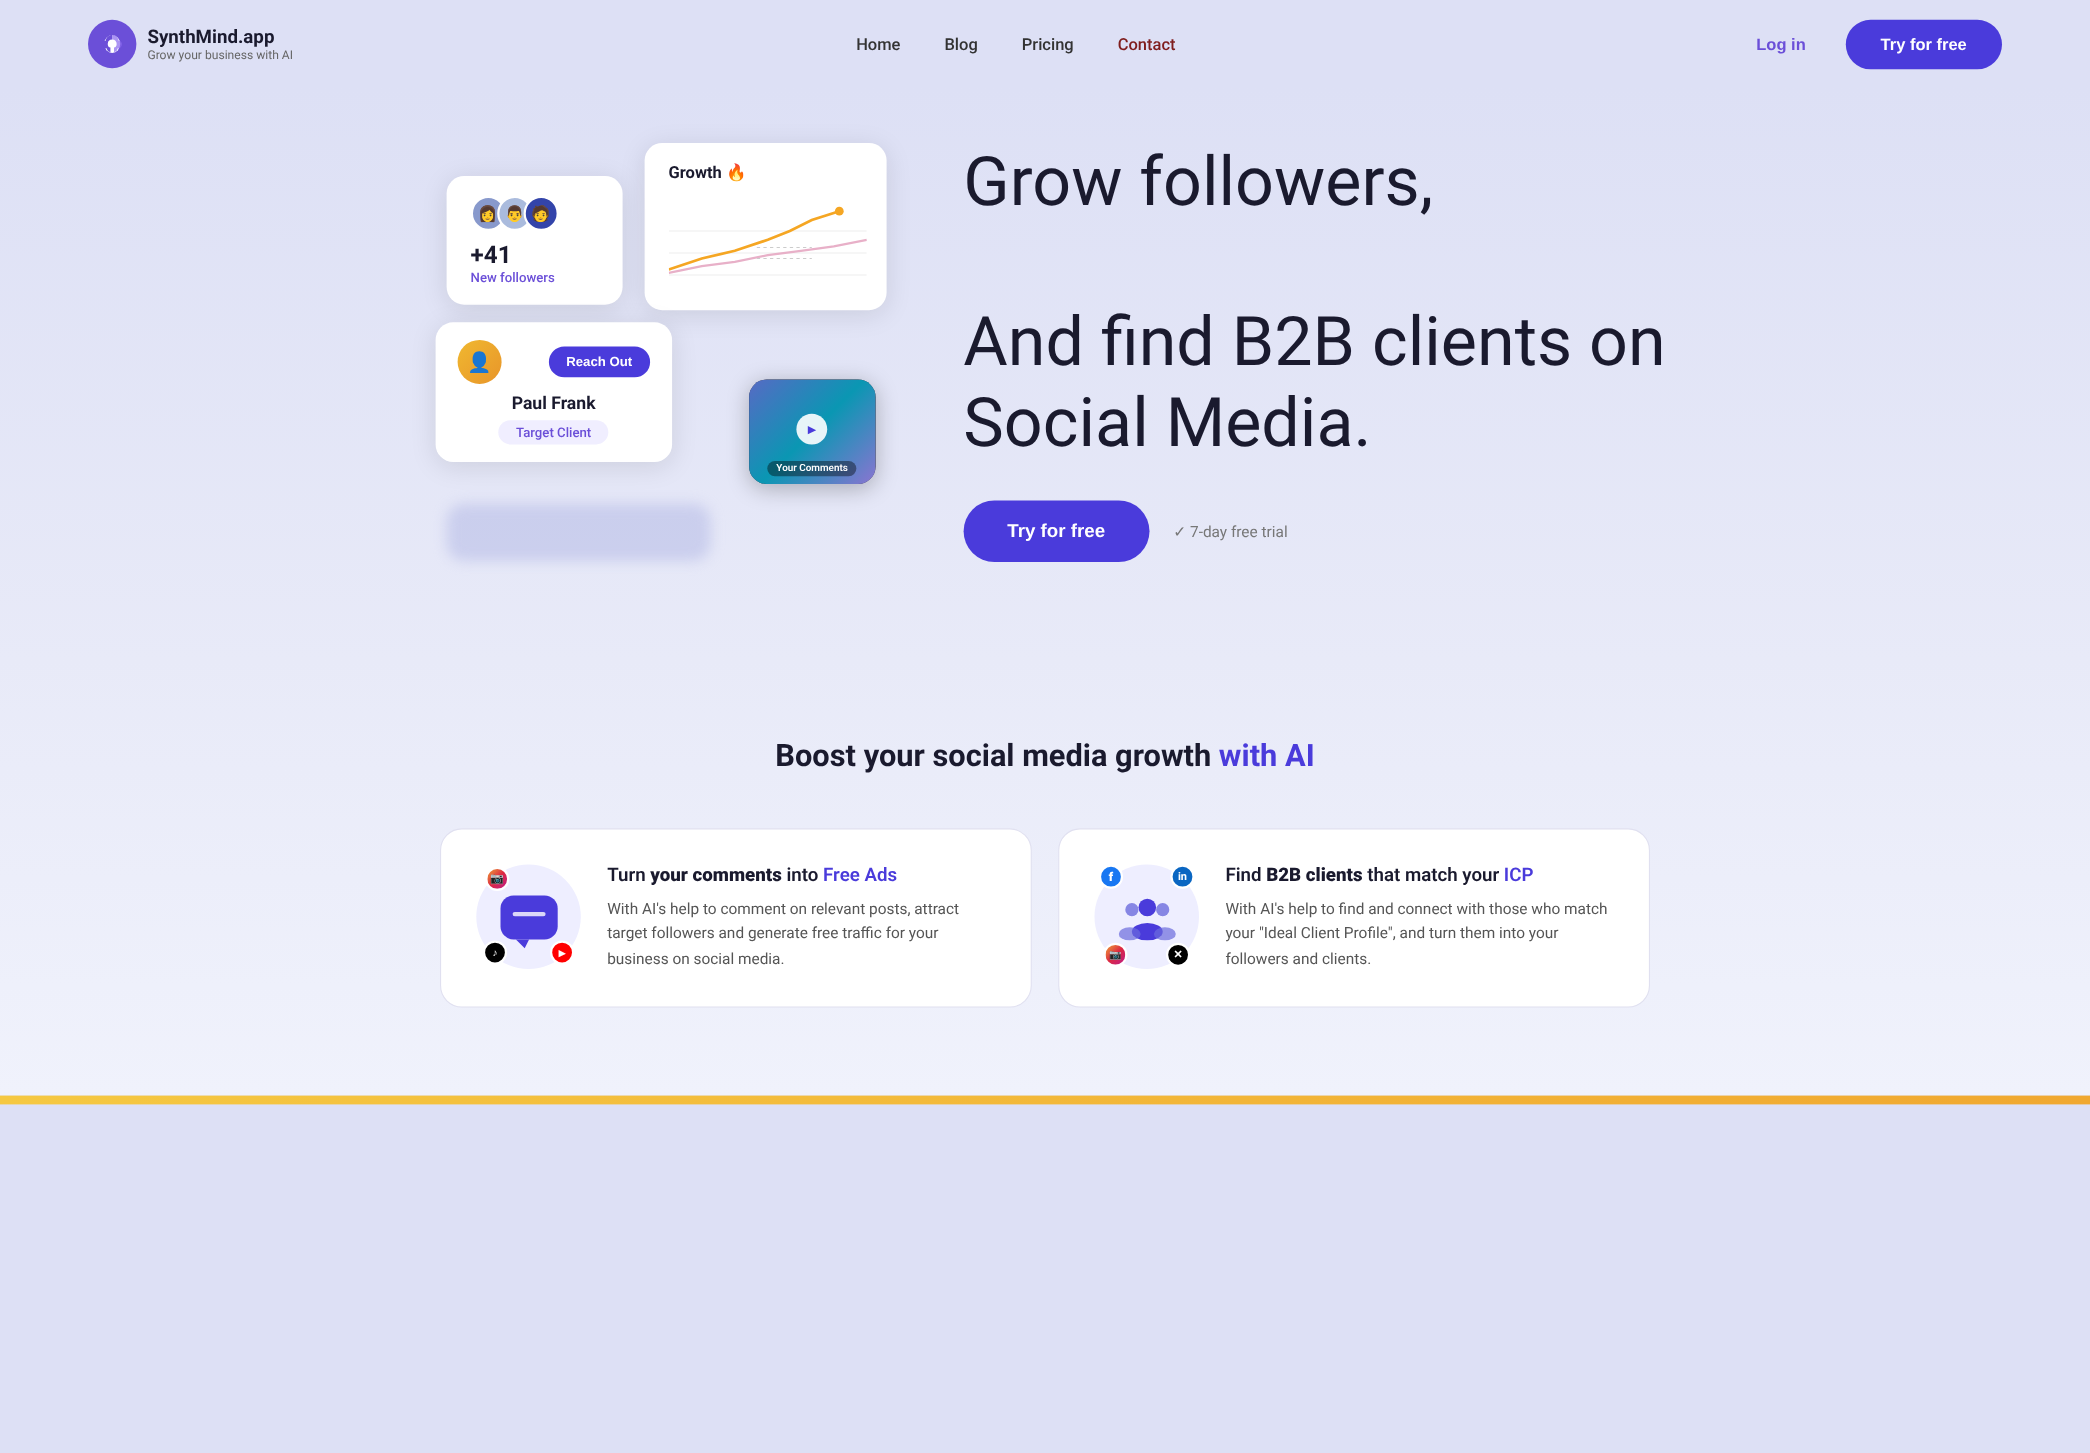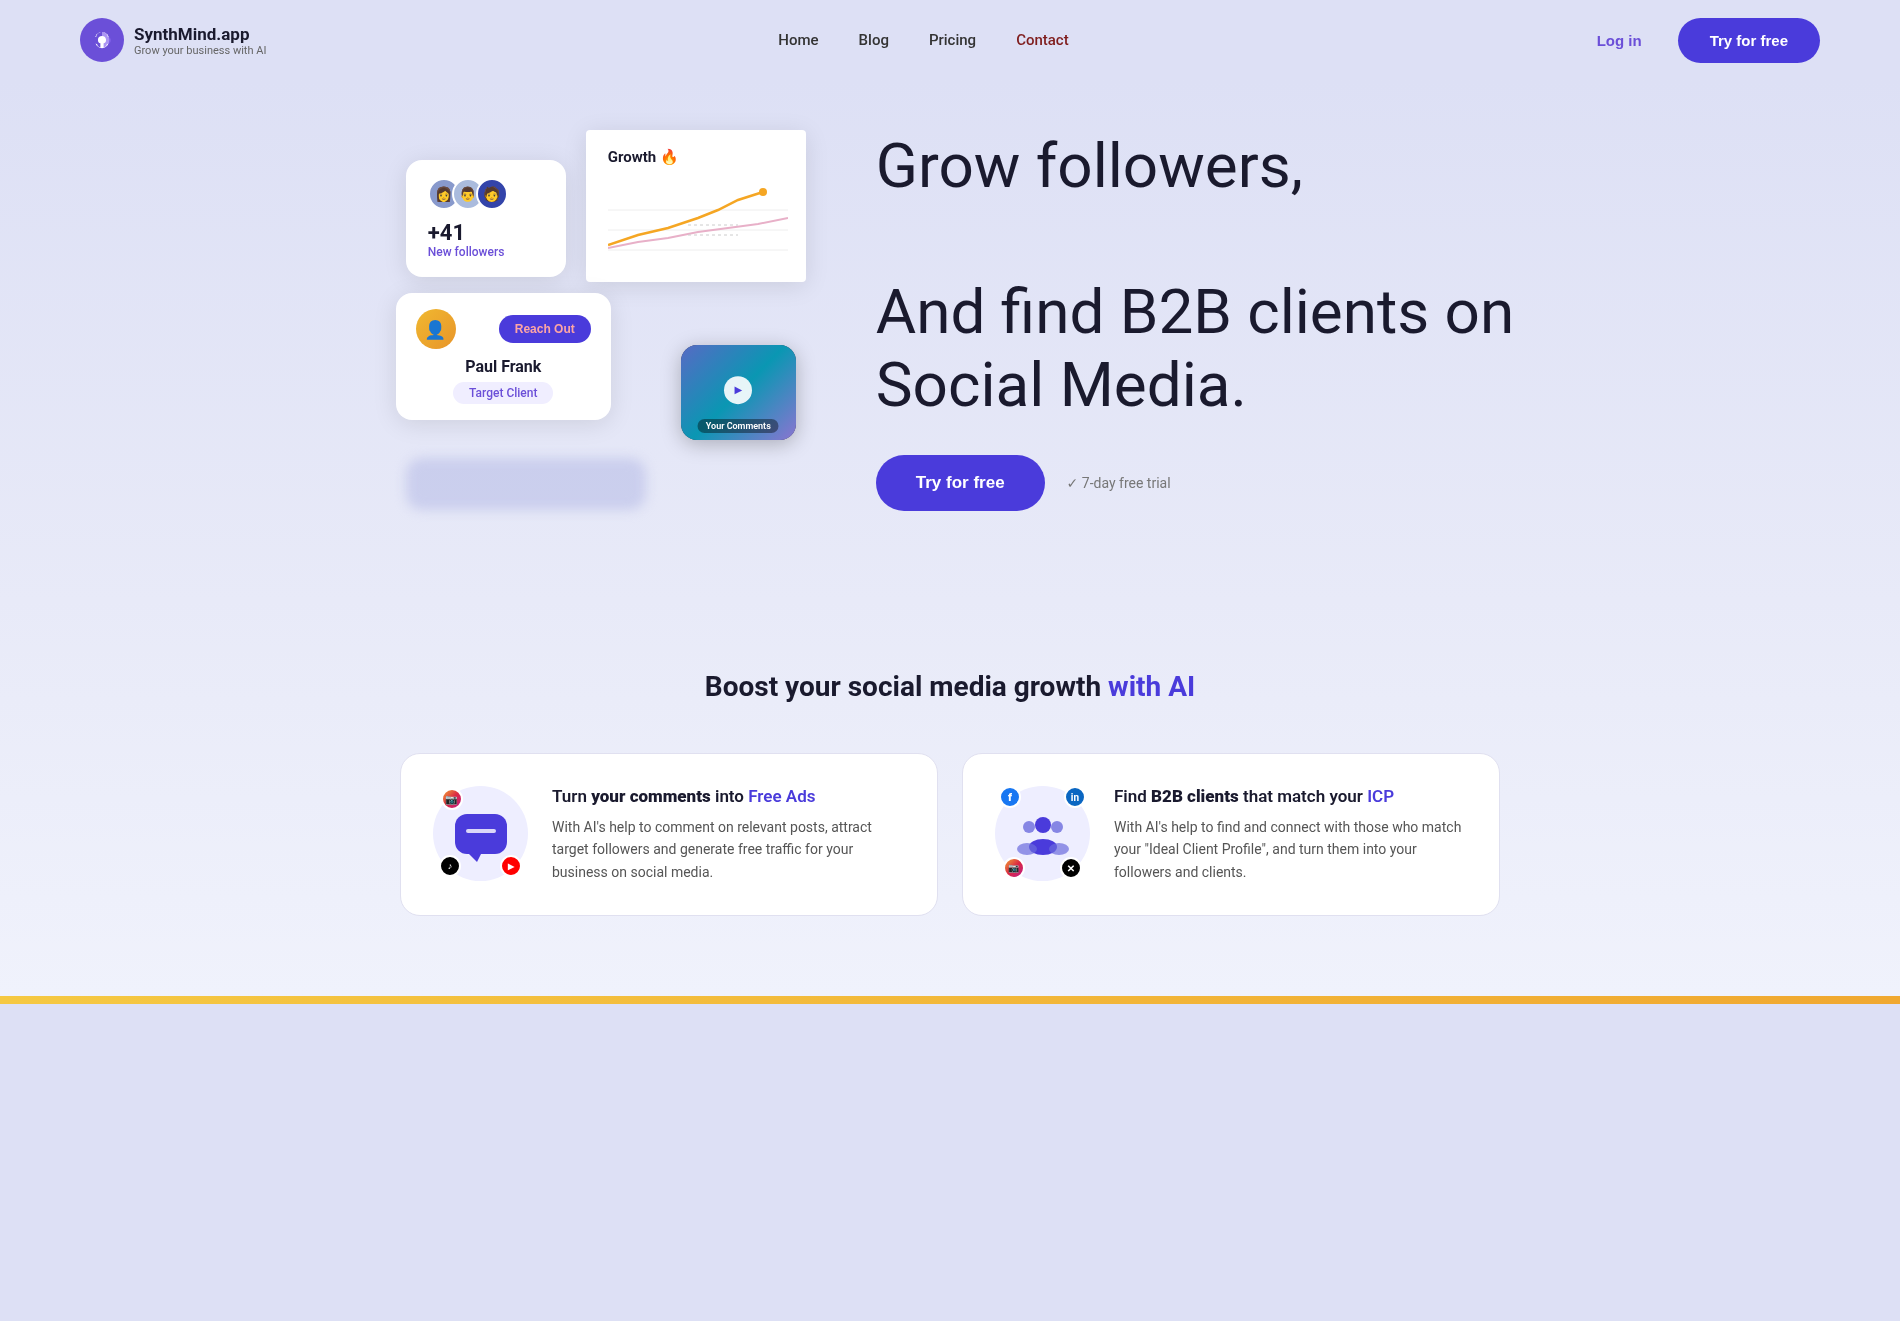--- a/index.html
+++ b/index.html
@@ -35,21 +35,21 @@
   <div style="display:flex;align-items:center;gap:20px;">
     <button style="background:none;border:none;color:#6b4fd8;font-size:15px;font-weight:600;cursor:pointer;padding:8px 16px;">Log in</button>
     <button style="background:#4a3bdb;color:white;border:none;border-radius:50px;padding:14px 32px;font-size:15px;font-weight:600;cursor:pointer;">Try for free</button>
   </div>
 </nav>
 
 <section style="display:flex;align-items:center;justify-content:center;padding:20px 80px 60px 80px;gap:60px;min-height:520px;background:linear-gradient(180deg,#dde0f5 0%,#e8eaf8 100%);">
 
   <div style="position:relative;width:430px;height:420px;flex-shrink:0;">
 
-    <div style="position:absolute;top:20px;right:10px;background:white;border-radius:4px;padding:18px 22px;width:220px;box-shadow:0 4px 24px rgba(0,0,0,0.1);">
+    <div style="position:absolute;top:20px;right:10px;background:white;border-radius:16px;padding:18px 22px;width:220px;box-shadow:0 4px 24px rgba(0,0,0,0.1);">
       <div style="font-size:15px;font-weight:700;color:#1a1a2e;margin-bottom:14px;">
         <span>Growth</span>
         <span>🔥</span>
       </div>
       <svg viewBox="0 0 180 80" width="180" height="80">
 
         <line x1="0" y1="70" x2="180" y2="70" stroke="#eee" stroke-width="1"></line>
         <line x1="0" y1="50" x2="180" y2="50" stroke="#eee" stroke-width="1"></line>
         <line x1="0" y1="30" x2="180" y2="30" stroke="#eee" stroke-width="1"></line>
 
@@ -70,21 +70,21 @@
         <div style="width:32px;height:32px;border-radius:50%;border:2px solid white;background:#aabbdd;margin-left:-8px;display:flex;align-items:center;justify-content:center;font-size:14px;overflow:hidden;">👨</div>
         <div style="width:32px;height:32px;border-radius:50%;border:2px solid white;background:#3344aa;margin-left:-8px;display:flex;align-items:center;justify-content:center;font-size:14px;overflow:hidden;">🧑</div>
       </div>
       <div style="font-size:22px;font-weight:700;color:#1a1a2e;">+41</div>
       <div style="font-size:12px;color:#6b4fd8;font-weight:500;">New followers</div>
     </div>
 
     <div style="position:absolute;bottom:110px;left:10px;background:white;border-radius:16px;padding:16px 20px;width:215px;box-shadow:0 4px 24px rgba(0,0,0,0.1);">
       <div style="display:flex;align-items:center;width:100%;margin-bottom:8px;">
         <div style="width:40px;height:40px;border-radius:50%;background:linear-gradient(135deg,#f0b830,#e8952a);display:flex;align-items:center;justify-content:center;font-size:18px;flex-shrink:0;">👤</div>
-        <button style="background:#4a3bdb;color:#fca5a5;border:none;border-radius:20px;padding:7px 16px;font-size:12px;font-weight:600;cursor:pointer;margin-left:auto;">Reach Out</button>
+        <button style="background:#4a3bdb;color:#ffffff;border:none;border-radius:20px;padding:7px 16px;font-size:12px;font-weight:600;cursor:pointer;margin-left:auto;">Reach Out</button>
       </div>
       <div style="font-size:16px;font-weight:700;color:#1a1a2e;text-align:center;margin-bottom:6px;">Paul Frank</div>
       <div style="text-align:center;">
         <span style="background:#f0eeff;color:#6b4fd8;border-radius:20px;padding:4px 16px;font-size:12px;font-weight:500;display:inline-block;">Target Client</span>
       </div>
     </div>
 
     <div style="position:absolute;bottom:90px;right:20px;background:#1a1a2e;border-radius:16px;width:115px;height:95px;overflow:hidden;box-shadow:0 4px 20px rgba(0,0,0,0.25);">
       <div style="position:absolute;inset:0;background:linear-gradient(135deg,#667eea 0%,#06b6d4 50%,#a78bfa 100%);opacity:0.8;"></div>
       <div style="position:absolute;top:50%;left:50%;transform:translate(-50%,-60%);width:28px;height:28px;border-radius:50%;background:rgba(255,255,255,0.9);display:flex;align-items:center;justify-content:center;font-size:10px;color:#4a3bdb;">▶</div>

